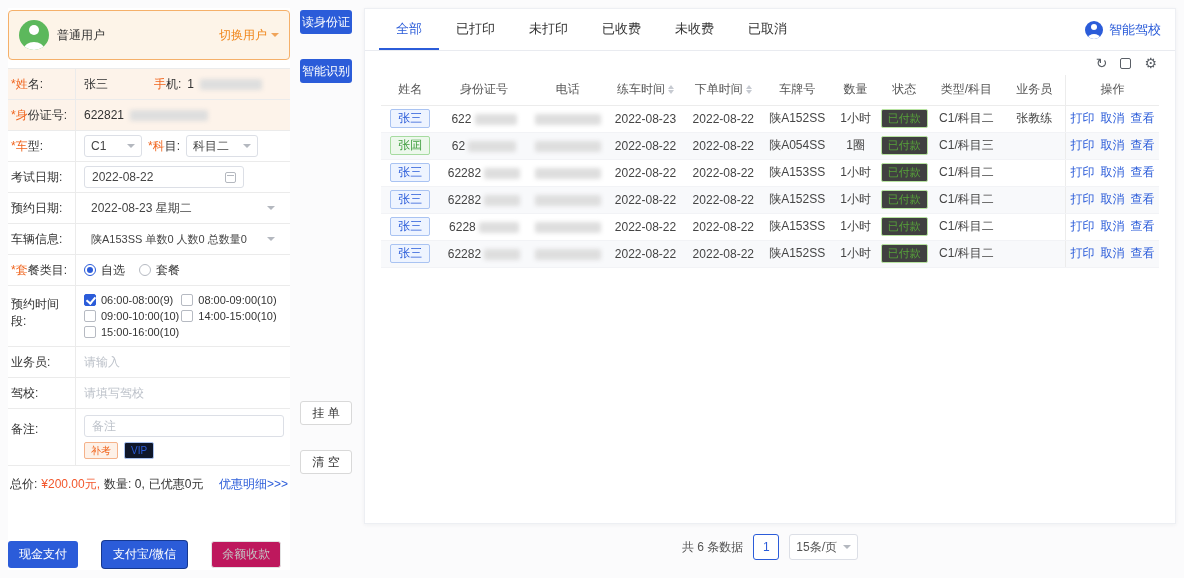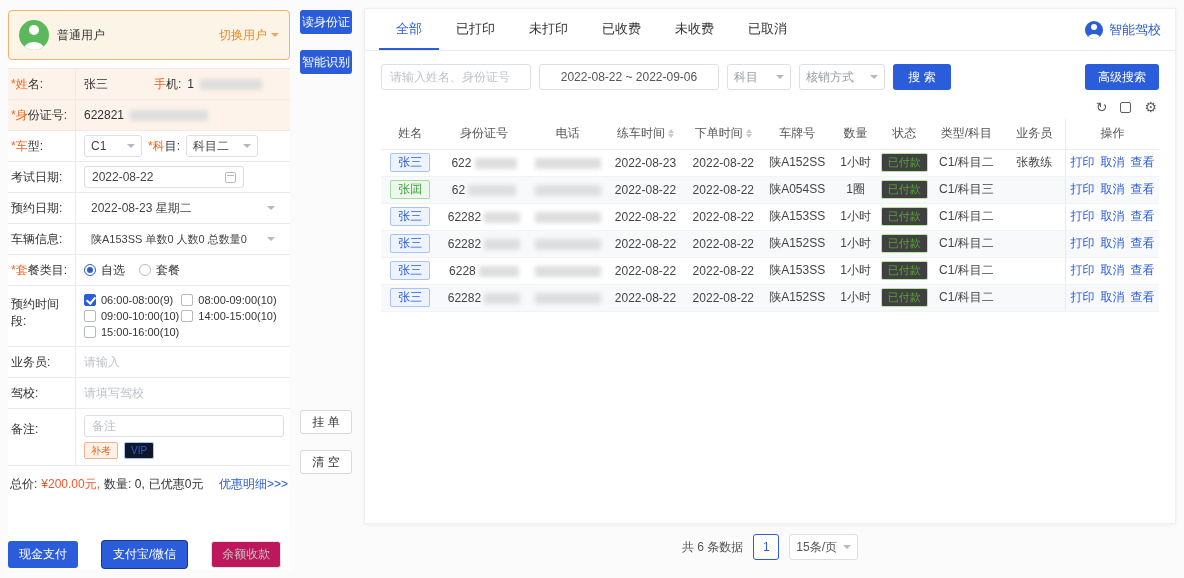--- a/index.html
+++ b/index.html
@@ -56,21 +56,21 @@
   .totals .link { margin-left:auto; color:#2b5cd9; cursor:pointer; }
   .payrow { display:flex; gap:24px; margin-top:38px; padding-bottom:2px; }
   .btn { display:inline-block; text-align:center; border-radius:3px; cursor:pointer; border:1px solid transparent; }
   .btn.primary { background:#2b5cd9; color:#fff; }
   .pay { height:27px; line-height:25px; padding:0 10px; font-size:12px; }
   .pay.outlined { box-shadow:0 0 0 1px #16388f; }
   .pay.disabled { background:#be185d; color:#c3c3c3; border-color:#e3e3e3; cursor:default; }
 
   
   .mid-col { width:62px; padding:2px 0 0 10px; display:flex; flex-direction:column; align-items:flex-start; }
-  .mid-btn { width:52px; height:24px; line-height:22px; font-size:12px; margin-bottom:16px; }
+  .mid-btn { width:52px; height:24px; line-height:22px; font-size:12px; margin-bottom:25px; }
   .mid-btn.ghost { background:#fff; border:1px solid #d9d9d9; color:#333; }
   .mid-spacer { flex:1; }
   .mid-bottom { margin-bottom:96px; display:flex; flex-direction:column; }
 
   
   .right-col { flex:1; margin-left:12px; display:flex; flex-direction:column; }
   .card { flex:1; background:#fff; border:1px solid #edeff3; box-shadow:0 1px 4px rgba(20,30,60,.05); display:flex; flex-direction:column; overflow:hidden; }
   .card-head { height:42px; display:flex; align-items:stretch; border-bottom:1px solid #e9ebf0; padding:0 14px; flex:none; }
   .tab { padding:0 17px; line-height:40px; font-size:13px; color:#333; cursor:pointer; border-bottom:2px solid transparent; }
   .tab.active { color:#2b5cd9; border-bottom-color:#2b5cd9; }
@@ -288,34 +288,20 @@
       <span class="tab">未打印</span>
       <span class="tab">已收费</span>
       <span class="tab">未收费</span>
       <span class="tab">已取消</span>
       <span class="account">
         <span class="avatar-sm"></span>
         <span>智能驾校</span>
       </span>
     </div>
 
-    <div class="search-row">
-      <input class="kw-input" type="text" placeholder="请输入姓名、身份证号" style="">
-      <input class="date-input" type="text" value="2022-08-22 ~ 2022-09-06" style="">
-      <span class="sel sel-sm sel-subject">
-        <span>科目</span>
-        <span class="caret"></span>
-      </span>
-      <span class="sel sel-sm sel-method">
-        <span>核销方式</span>
-        <span class="caret"></span>
-      </span>
-      <span class="btn primary search-btn">搜 索</span>
-      <span class="btn primary adv-btn">高级搜索</span>
-    </div>
 
     <div class="icons-row">
       <span class="ico">↻</span>
       <span class="ico-square"></span>
       <span class="ico">⚙</span>
     </div>
 
     <div class="tbl-wrap">
       <table>
         <colgroup>

